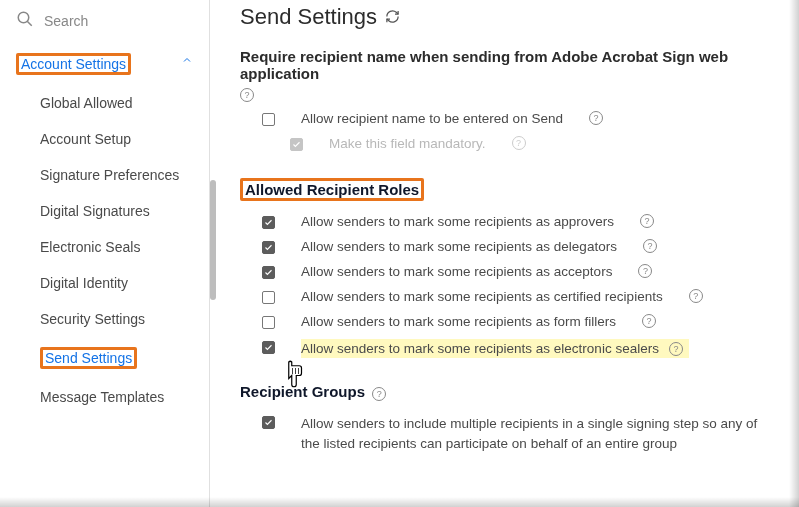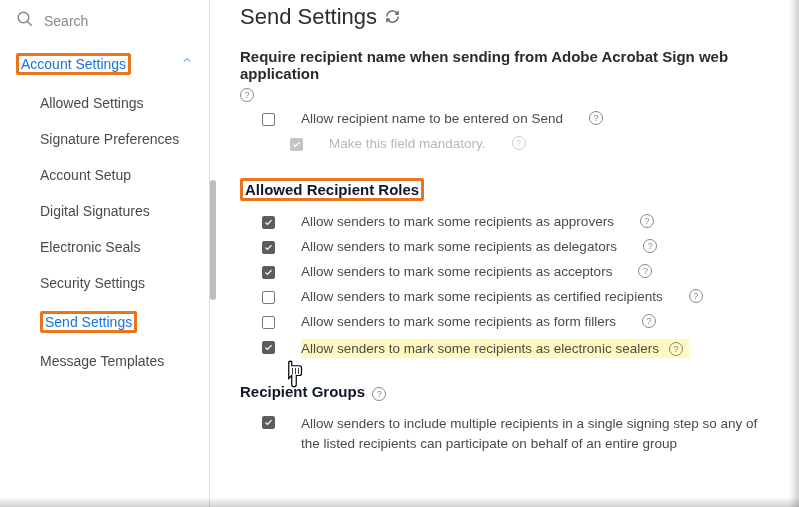--- a/index.html
+++ b/index.html
@@ -54,25 +54,26 @@
 
     <div class="nav-parent">
       <span class="highlight-box"><span>Account Settings</span></span>
       <span class="chevron">
         <svg viewBox="0 0 24 24">
             <polyline points="6 15 12 9 18 15"></polyline>
           </svg>
       </span>
     </div>
 
-    <div class="nav-child">Allowed Settings</div>
+    <div class="nav-child">Global Allowed</div>
+    <div class="nav-child">Account Setup</div>
     <div class="nav-child">Signature Preferences</div>
-    <div class="nav-child">Account Setup</div>
     <div class="nav-child">Digital Signatures</div>
     <div class="nav-child">Electronic Seals</div>
+    <div class="nav-child">Digital Identity</div>
     <div class="nav-child">Security Settings</div>
     <div class="nav-child active">
       <span class="highlight-box"><span>Send Settings</span></span>
     </div>
     <div class="nav-child">Message Templates</div>
   </div>
 
   <div class="main">
     <div class="scrollbar-stub"></div>
 

